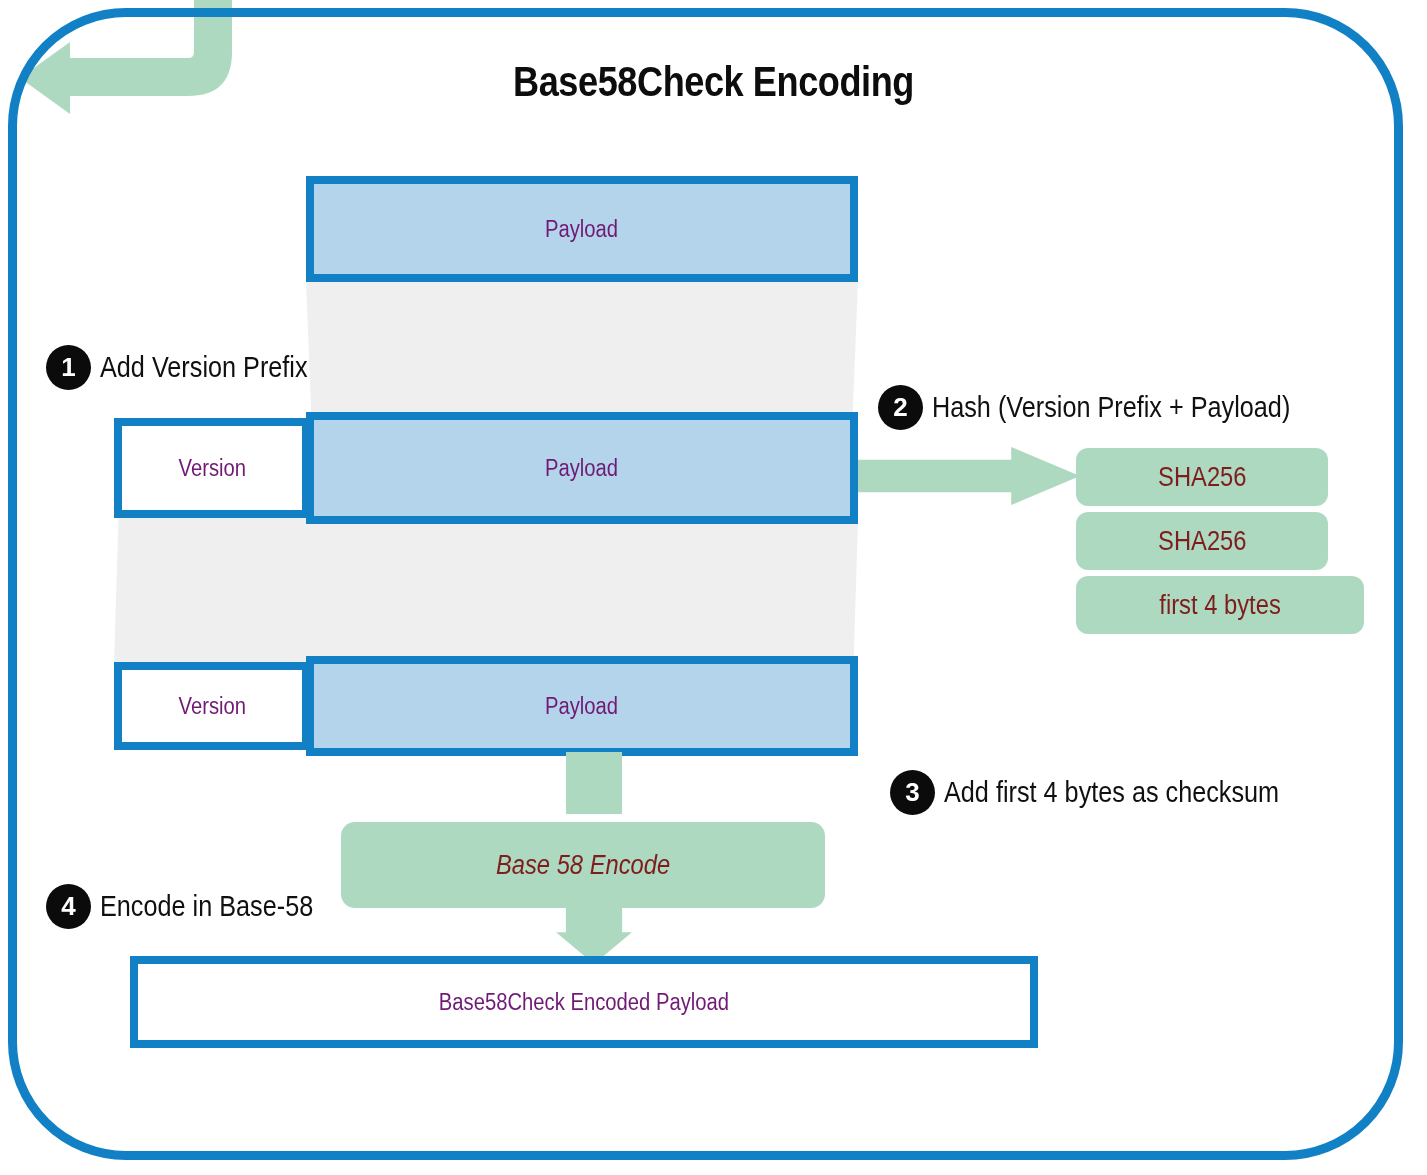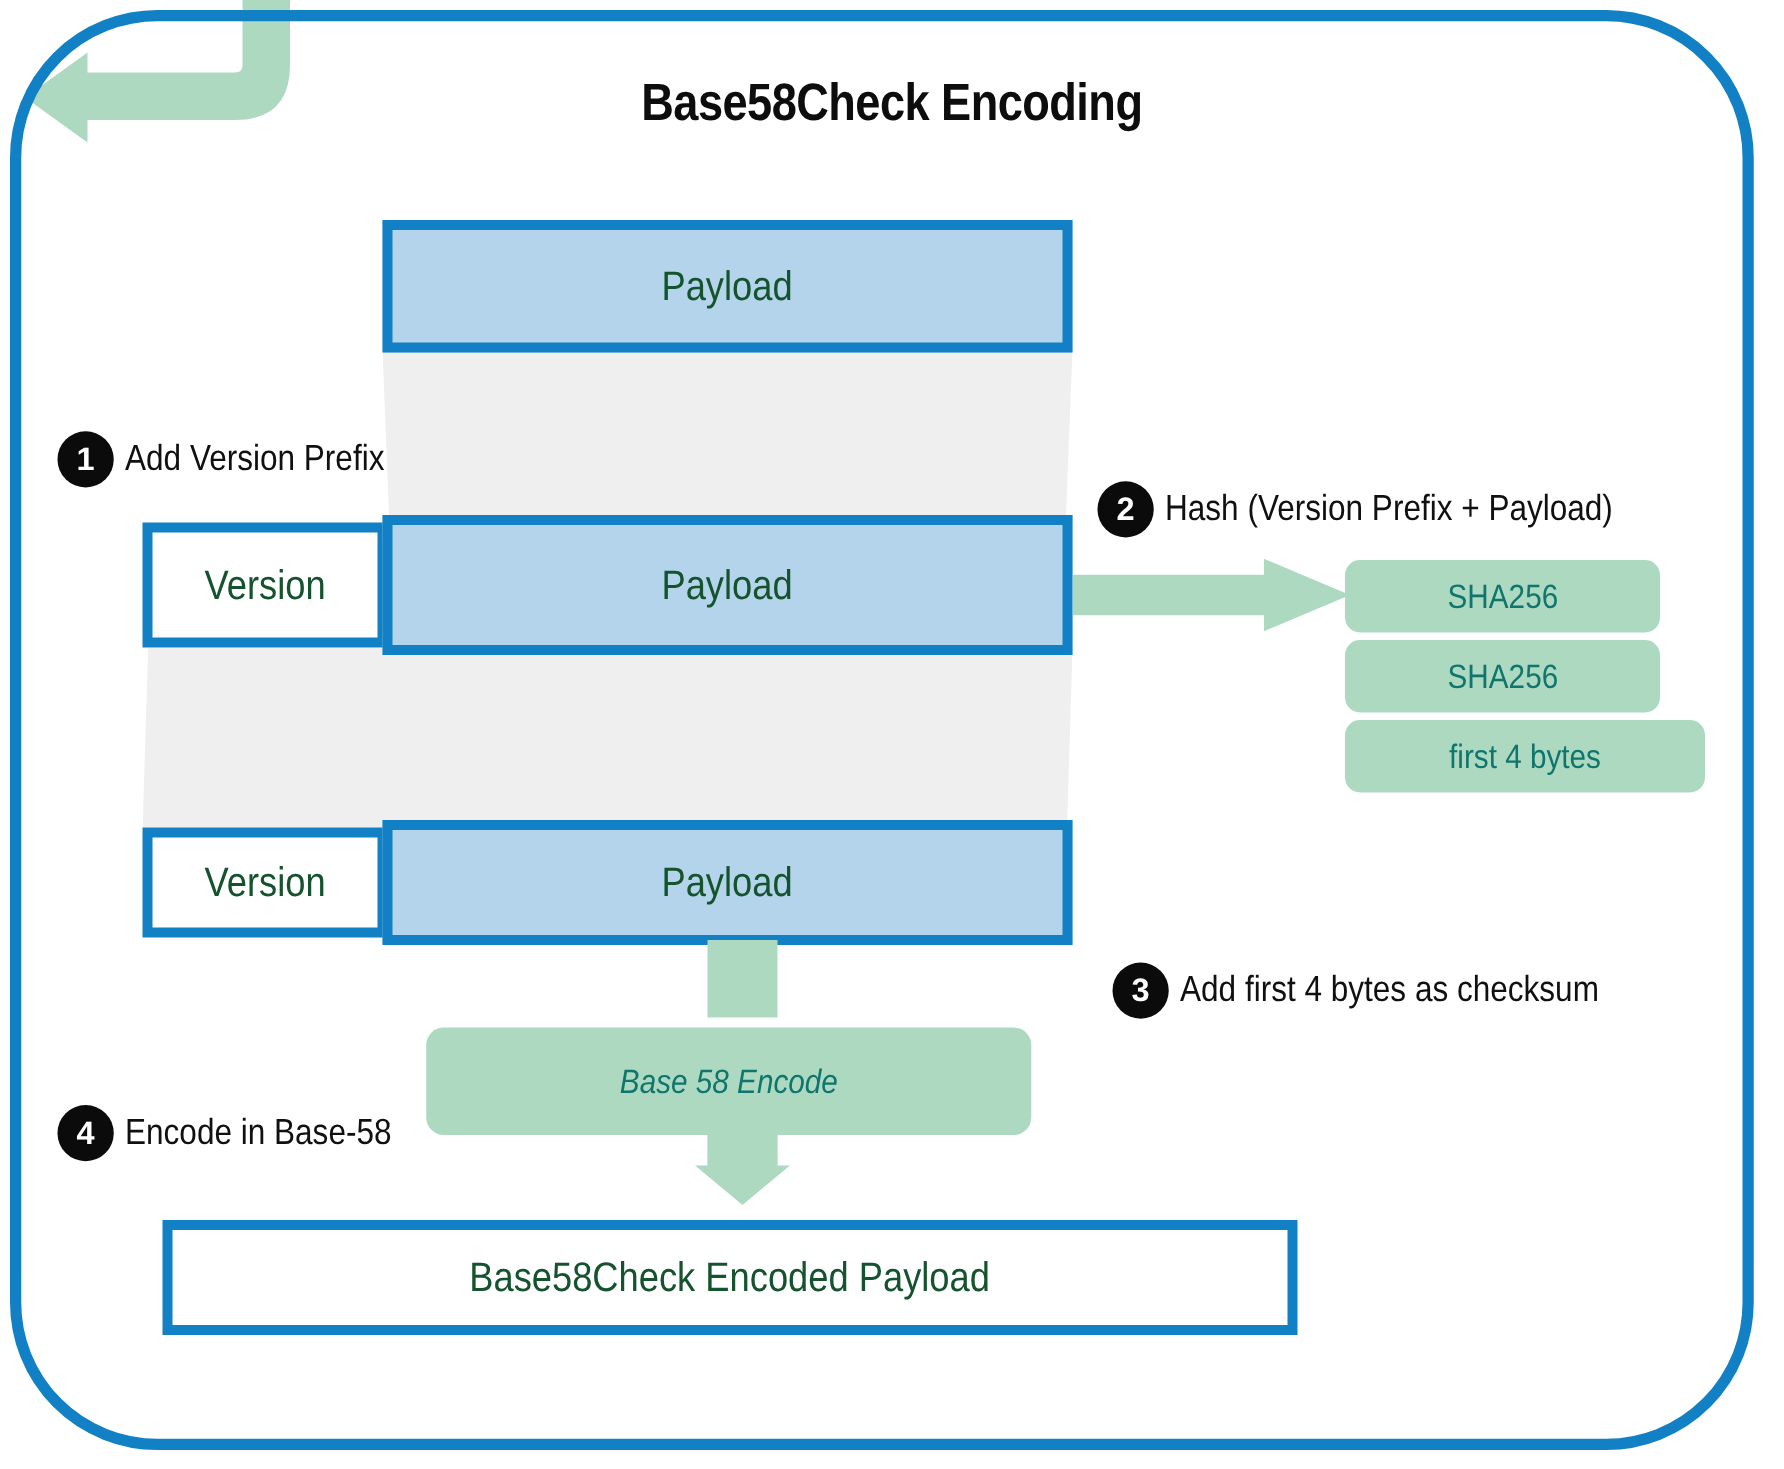--- a/index.html
+++ b/index.html
@@ -67,39 +67,39 @@
   }
 
   
   .bx {
     position: absolute;
     box-sizing: border-box;
     border: 8px solid #1180c4;
     display: flex;
     align-items: center;
     justify-content: center;
-    font-size: 33px;
-    color: #14532d;
+    font-size: 23px;
+    color: #701a75;
     background: #ffffff;
   }
   .bx.blue  { background: #b3d4ea; }
   .bx.white { background: #ffffff; }
   .bx .lbl { transform: scaleX(0.88); transform-origin: center; white-space: nowrap; }
 
   
   .gbx {
     position: absolute;
     box-sizing: border-box;
     background: #aed9c1;
     border-radius: 12px;
     display: flex;
     align-items: center;
     justify-content: center;
     font-size: 27px;
-    color: #0f766e;
+    color: #7f1d1d;
   }
   .gbx .lbl { transform: scaleX(0.88); transform-origin: center; white-space: nowrap; }
 
   
   .garrow { position: absolute; background: #aed9c1; }
 
   #arrow-hash {
     left: 858px;
     top: 447px;
     width: 222px;
@@ -230,21 +230,21 @@
 
   
   <div class="gbx" id="encode-box" style="left:341px; top:822px; width:484px; height:86px; border-radius:14px;font-style:italic;">
     <span class="lbl">Base 58 Encode</span>
   </div>
 
   
   <div class="garrow" id="arrow-out"></div>
 
   
-  <div class="bx white" id="result-box" style="left:130px; top:976px; width:908px; height:92px;">
+  <div class="bx white" id="result-box" style="left:130px; top:956px; width:908px; height:92px;">
     <span class="lbl">Base58Check Encoded Payload</span>
   </div>
 
   
   <div class="step" id="step-1">
     <div class="dot">1</div>
     <div class="steplbl">Add Version Prefix</div>
   </div>
   <div class="step" id="step-2">
     <div class="dot">2</div>

